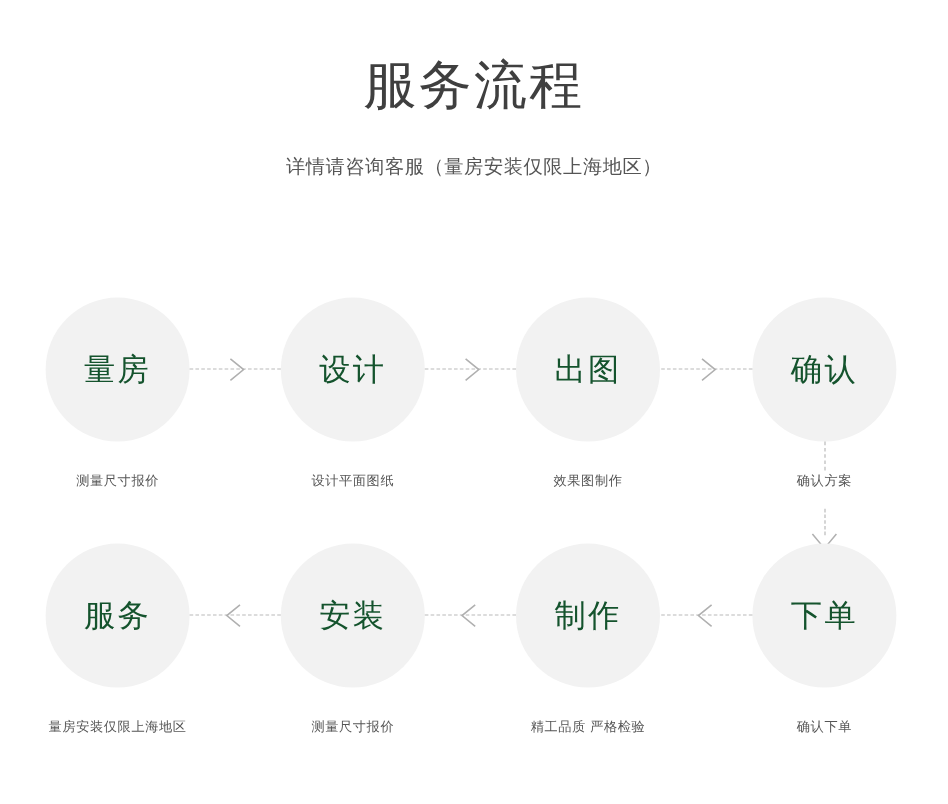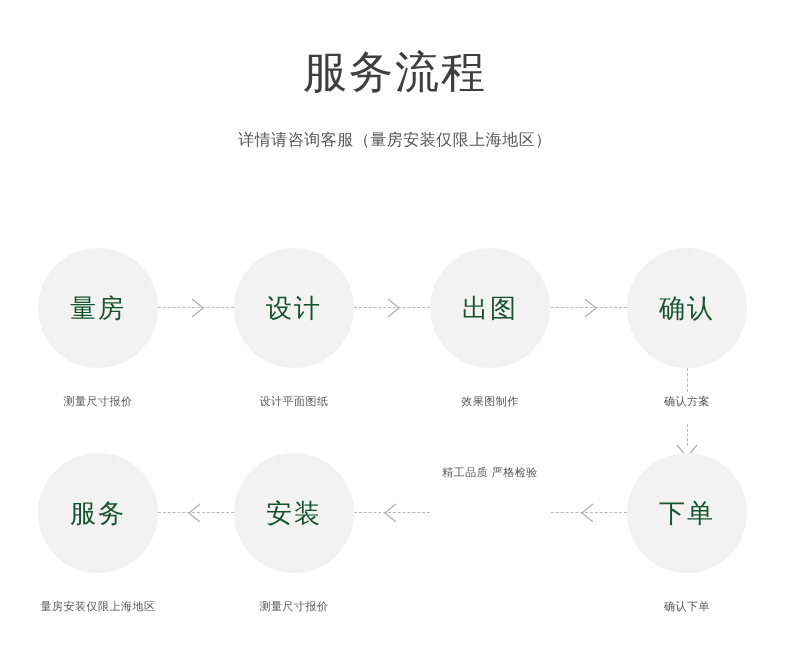--- a/index.html
+++ b/index.html
@@ -255,20 +255,23 @@
       </div>
 
       <div class="node node-1">
         <div class="circle">
           <span class="circle-label">安装</span>
         </div>
         <div class="node-caption">测量尺寸报价</div>
       </div>
 
       <div class="node node-2">
+        <div class="circle">
+          <span class="circle-label">制作</span>
+        </div>
         <div class="node-caption">精工品质 严格检验</div>
       </div>
 
       <div class="node node-3">
         <div class="circle">
           <span class="circle-label">下单</span>
         </div>
         <div class="node-caption">确认下单</div>
       </div>
 

